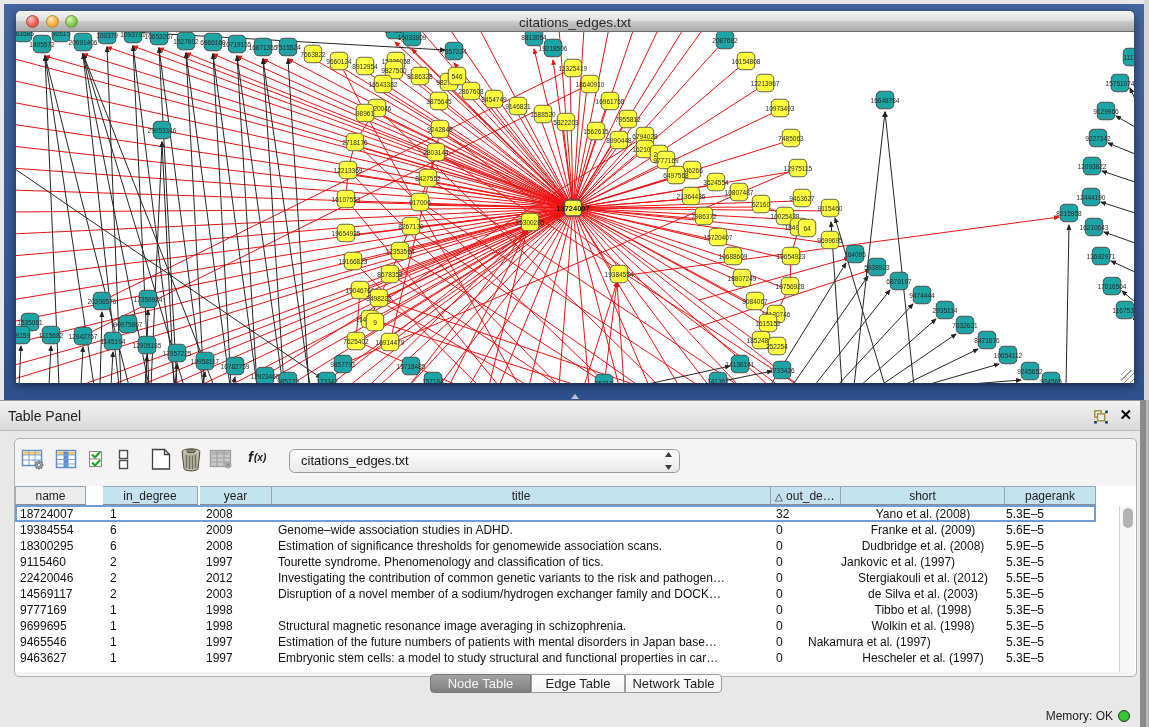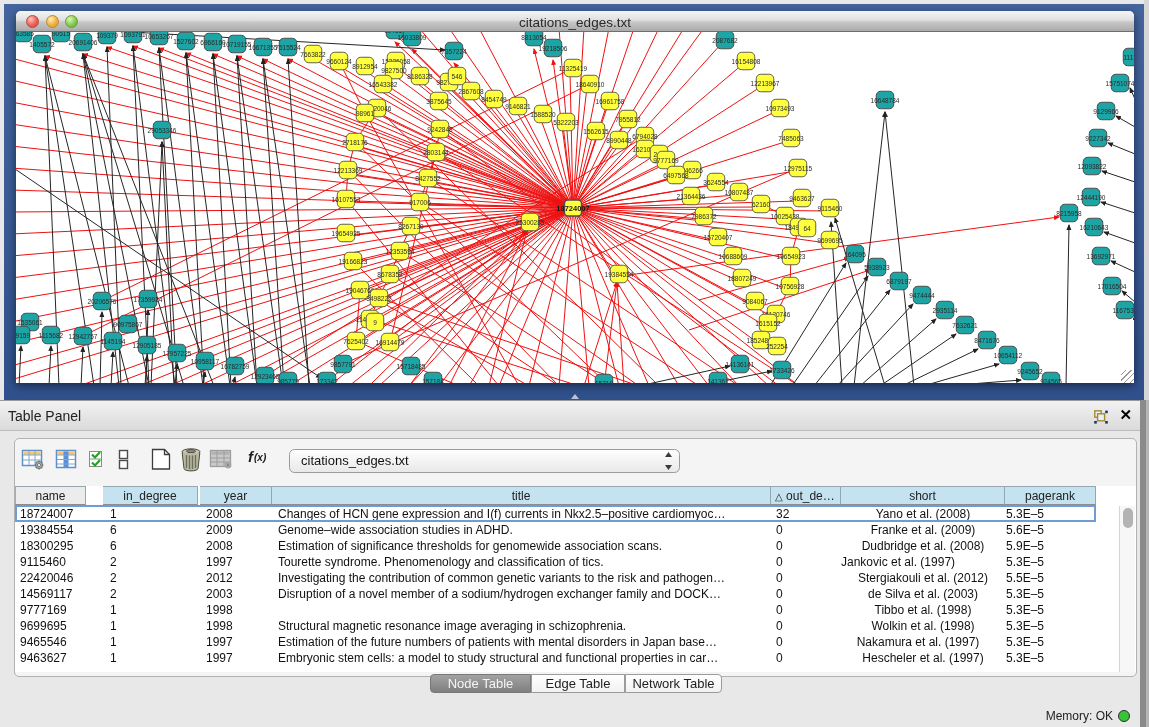--- a/index.html
+++ b/index.html
@@ -675,21 +675,20 @@
 <div class="th" style="left:103px;width:95px">in_degree</div>
 <div class="th" style="left:200px;width:72px">year</div>
 <div class="th" style="left:272px;width:499px">title</div>
 <div class="th" style="left:771px;width:70px;text-align:left"><span style="display:inline-block;margin-left:4px;font-size:10px">△</span> out_de…</div>
 <div class="th" style="left:841px;width:164px">short</div>
 <div class="th" style="left:1005px;width:91px">pagerank</div>
 <div class="tr" style="top:506px">
     <span class="c" style="left:20px">18724007</span>
     <span class="c" style="left:110px">1</span>
     <span class="c" style="left:206px">2008</span>
-    <span class="c" style="left:278px">Changes of HCN gene expression and I(f) currents in Nkx2.5–positive cardiomyoc…</span>
     <span class="c" style="left:776px">32</span>
     <span class="c short" style="left:841px;width:164px;text-align:center">Yano et al. (2008)</span>
     <span class="c" style="left:1006px">5.3E–5</span>
   </div>
 <div class="tr" style="top:522px">
     <span class="c" style="left:20px">19384554</span>
     <span class="c" style="left:110px">6</span>
     <span class="c" style="left:206px">2009</span>
     <span class="c" style="left:278px">Genome–wide association studies in ADHD.</span>
     <span class="c" style="left:776px">0</span>
@@ -748,21 +747,21 @@
     <span class="c" style="left:776px">0</span>
     <span class="c short" style="left:841px;width:164px;text-align:center">Wolkin et al. (1998)</span>
     <span class="c" style="left:1006px">5.3E–5</span>
   </div>
 <div class="tr" style="top:634px">
     <span class="c" style="left:20px">9465546</span>
     <span class="c" style="left:110px">1</span>
     <span class="c" style="left:206px">1997</span>
     <span class="c" style="left:278px">Estimation of the future numbers of patients with mental disorders in Japan base…</span>
     <span class="c" style="left:776px">0</span>
-    <span class="c short" style="left:836px;width:164px;text-align:center">Nakamura et al. (1997)</span>
+    <span class="c short" style="left:808px;width:164px;">Nakamura et al. (1997)</span>
     <span class="c" style="left:1006px">5.3E–5</span>
   </div>
 <div class="tr" style="top:650px">
     <span class="c" style="left:20px">9463627</span>
     <span class="c" style="left:110px">1</span>
     <span class="c" style="left:206px">1997</span>
     <span class="c" style="left:278px">Embryonic stem cells: a model to study structural and functional properties in car…</span>
     <span class="c" style="left:776px">0</span>
     <span class="c short" style="left:841px;width:164px;text-align:center">Hescheler et al. (1997)</span>
     <span class="c" style="left:1006px">5.3E–5</span>

